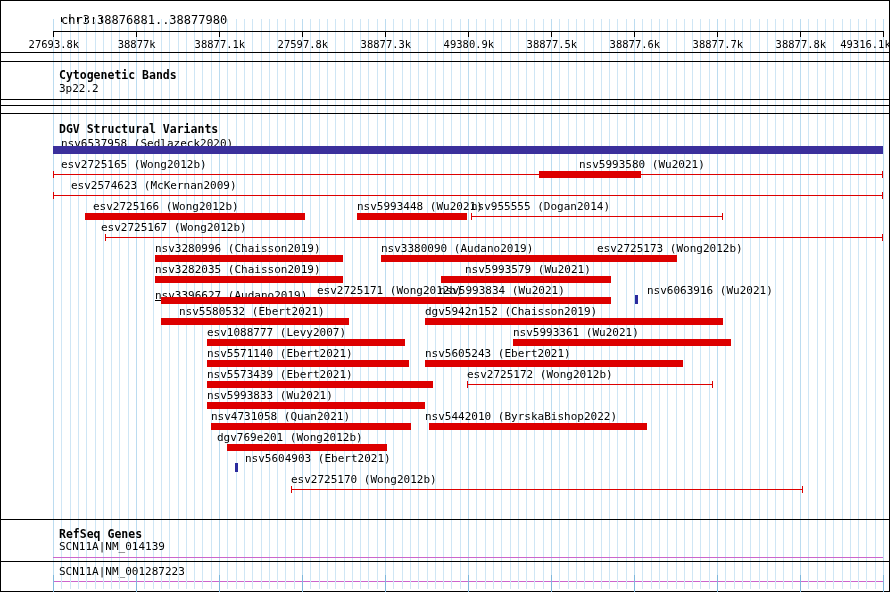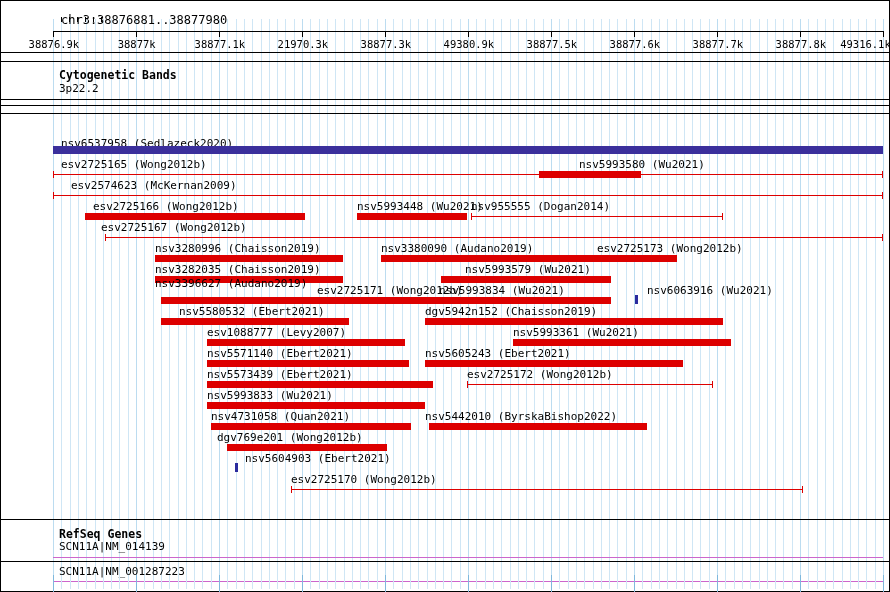--- a/index.html
+++ b/index.html
@@ -150,27 +150,27 @@
       <div class="rbtick" style="left:0"></div>
       <div class="rbtick" style="left:8px"></div>
       <div class="rbtick" style="left:16px"></div>
       <div class="rbtick" style="left:24px"></div>
       <div class="rbtick" style="left:32px"></div>
       <div class="rbtick" style="left:40px"></div>
     </div>
     <div id="rulerline"></div>
     <div id="rulerticks">
         <div class="rtick" style="left: 52px; top: 30px; height: 6px;"></div>
-        <div class="rlabel" style="top: 37px; left: 27.6px;">38876.9k</div>
+        <div class="rlabel" style="top: 37px; left: 27.6px;">27693.8k</div>
         <div class="rtick" style="left: 135px; top: 30px; height: 6px;"></div>
         <div class="rlabel" style="top: 37px; left: 116.7px;">38877k</div>
         <div class="rtick" style="left: 218px; top: 30px; height: 6px;"></div>
         <div class="rlabel" style="top: 37px; left: 193.6px;">38877.1k</div>
         <div class="rtick" style="left: 301px; top: 30px; height: 6px;"></div>
-        <div class="rlabel" style="top: 37px; left: 276.6px;">21970.3k</div>
+        <div class="rlabel" style="top: 37px; left: 276.6px;">27597.8k</div>
         <div class="rtick" style="left: 384px; top: 30px; height: 6px;"></div>
         <div class="rlabel" style="top: 37px; left: 359.6px;">38877.3k</div>
         <div class="rtick" style="left: 467px; top: 30px; height: 6px;"></div>
         <div class="rlabel" style="top: 37px; left: 442.6px;">49380.9k</div>
         <div class="rtick" style="left: 550px; top: 30px; height: 6px;"></div>
         <div class="rlabel" style="top: 37px; left: 525.6px;">38877.5k</div>
         <div class="rtick" style="left: 633px; top: 30px; height: 6px;"></div>
         <div class="rlabel" style="top: 37px; left: 608.6px;">38877.6k</div>
         <div class="rtick" style="left: 716px; top: 30px; height: 6px;"></div>
         <div class="rlabel" style="top: 37px; left: 691.6px;">38877.7k</div>
@@ -183,20 +183,21 @@
 
   <div class="hline" style="top:51px"></div>
   <div class="hline" style="top:60px"></div>
 
   <div class="sectitle" style="left:58px;top:67px">Cytogenetic Bands</div>
   <div class="sublabel" style="left:58px;top:81px">3p22.2</div>
   <div class="hline" style="top:98px"></div>
   <div class="hline" style="top:104px"></div>
   <div class="hline" style="top:112px"></div>
 
+  <div class="sectitle" style="left:58px;top:121px">DGV Structural Variants</div>
   <div id="dgvtrack">
       <div class="track-label" style="left: 60px; top: 136px;">nsv6537958 (Sedlazeck2020)</div>
       <div class="bluebar" style="left: 52px; top: 145px; width: 830px;"></div>
       <div class="track-label" style="left: 60px; top: 157px;">esv2725165 (Wong2012b)</div>
       <div class="endcap" style="left: 52px; top: 170px;"></div>
       <div class="endcap" style="left: 881px; top: 170px;"></div>
       <div class="thinline" style="left: 52px; top: 173px; width: 830px;"></div>
       <div class="track-label" style="left: 578px; top: 157px;">nsv5993580 (Wu2021)</div>
       <div class="bar" style="left: 538px; top: 170px; width: 102px;"></div>
       <div class="track-label" style="left: 70px; top: 178px;">esv2574623 (McKernan2009)</div>
@@ -218,21 +219,21 @@
       <div class="track-label" style="left: 154px; top: 241px;">nsv3280996 (Chaisson2019)</div>
       <div class="bar" style="left: 154px; top: 254px; width: 188px;"></div>
       <div class="track-label" style="left: 380px; top: 241px;">nsv3380090 (Audano2019)</div>
       <div class="bar" style="left: 380px; top: 254px; width: 220px;"></div>
       <div class="track-label" style="left: 596px; top: 241px;">esv2725173 (Wong2012b)</div>
       <div class="bar" style="left: 596px; top: 254px; width: 80px;"></div>
       <div class="track-label" style="left: 154px; top: 262px;">nsv3282035 (Chaisson2019)</div>
       <div class="bar" style="left: 154px; top: 275px; width: 188px;"></div>
       <div class="track-label" style="left: 440px; top: 262px; margin-left: 24px;">nsv5993579 (Wu2021)</div>
       <div class="bar" style="left: 440px; top: 275px; width: 170px;"></div>
-      <div class="track-label" style="left: 154px; top: 276px;">nsv3396627 (Audano2019)</div>
+      <div class="track-label" style="left: 154px; top: 288px; text-decoration: underline;">nsv3396627 (Audano2019)</div>
       <div class="bar" style="left: 160px; top: 296px; width: 180px;"></div>
       <div class="track-label" style="left: 316px; top: 283px;">esv2725171 (Wong2012b)</div>
       <div class="bar" style="left: 340px; top: 296px; width: 100px;"></div>
       <div class="track-label" style="left: 438px; top: 283px;">nsv5993834 (Wu2021)</div>
       <div class="bar" style="left: 440px; top: 296px; width: 170px;"></div>
       <div class="track-label" style="left: 646px; top: 283px;">nsv6063916 (Wu2021)</div>
       <div class="bluemark" style="left: 634px; top: 294px; width: 3px;"></div>
       <div class="track-label" style="left: 178px; top: 304px;">nsv5580532 (Ebert2021)</div>
       <div class="bar" style="left: 160px; top: 317px; width: 188px;"></div>
       <div class="track-label" style="left: 424px; top: 304px;">dgv5942n152 (Chaisson2019)</div>

